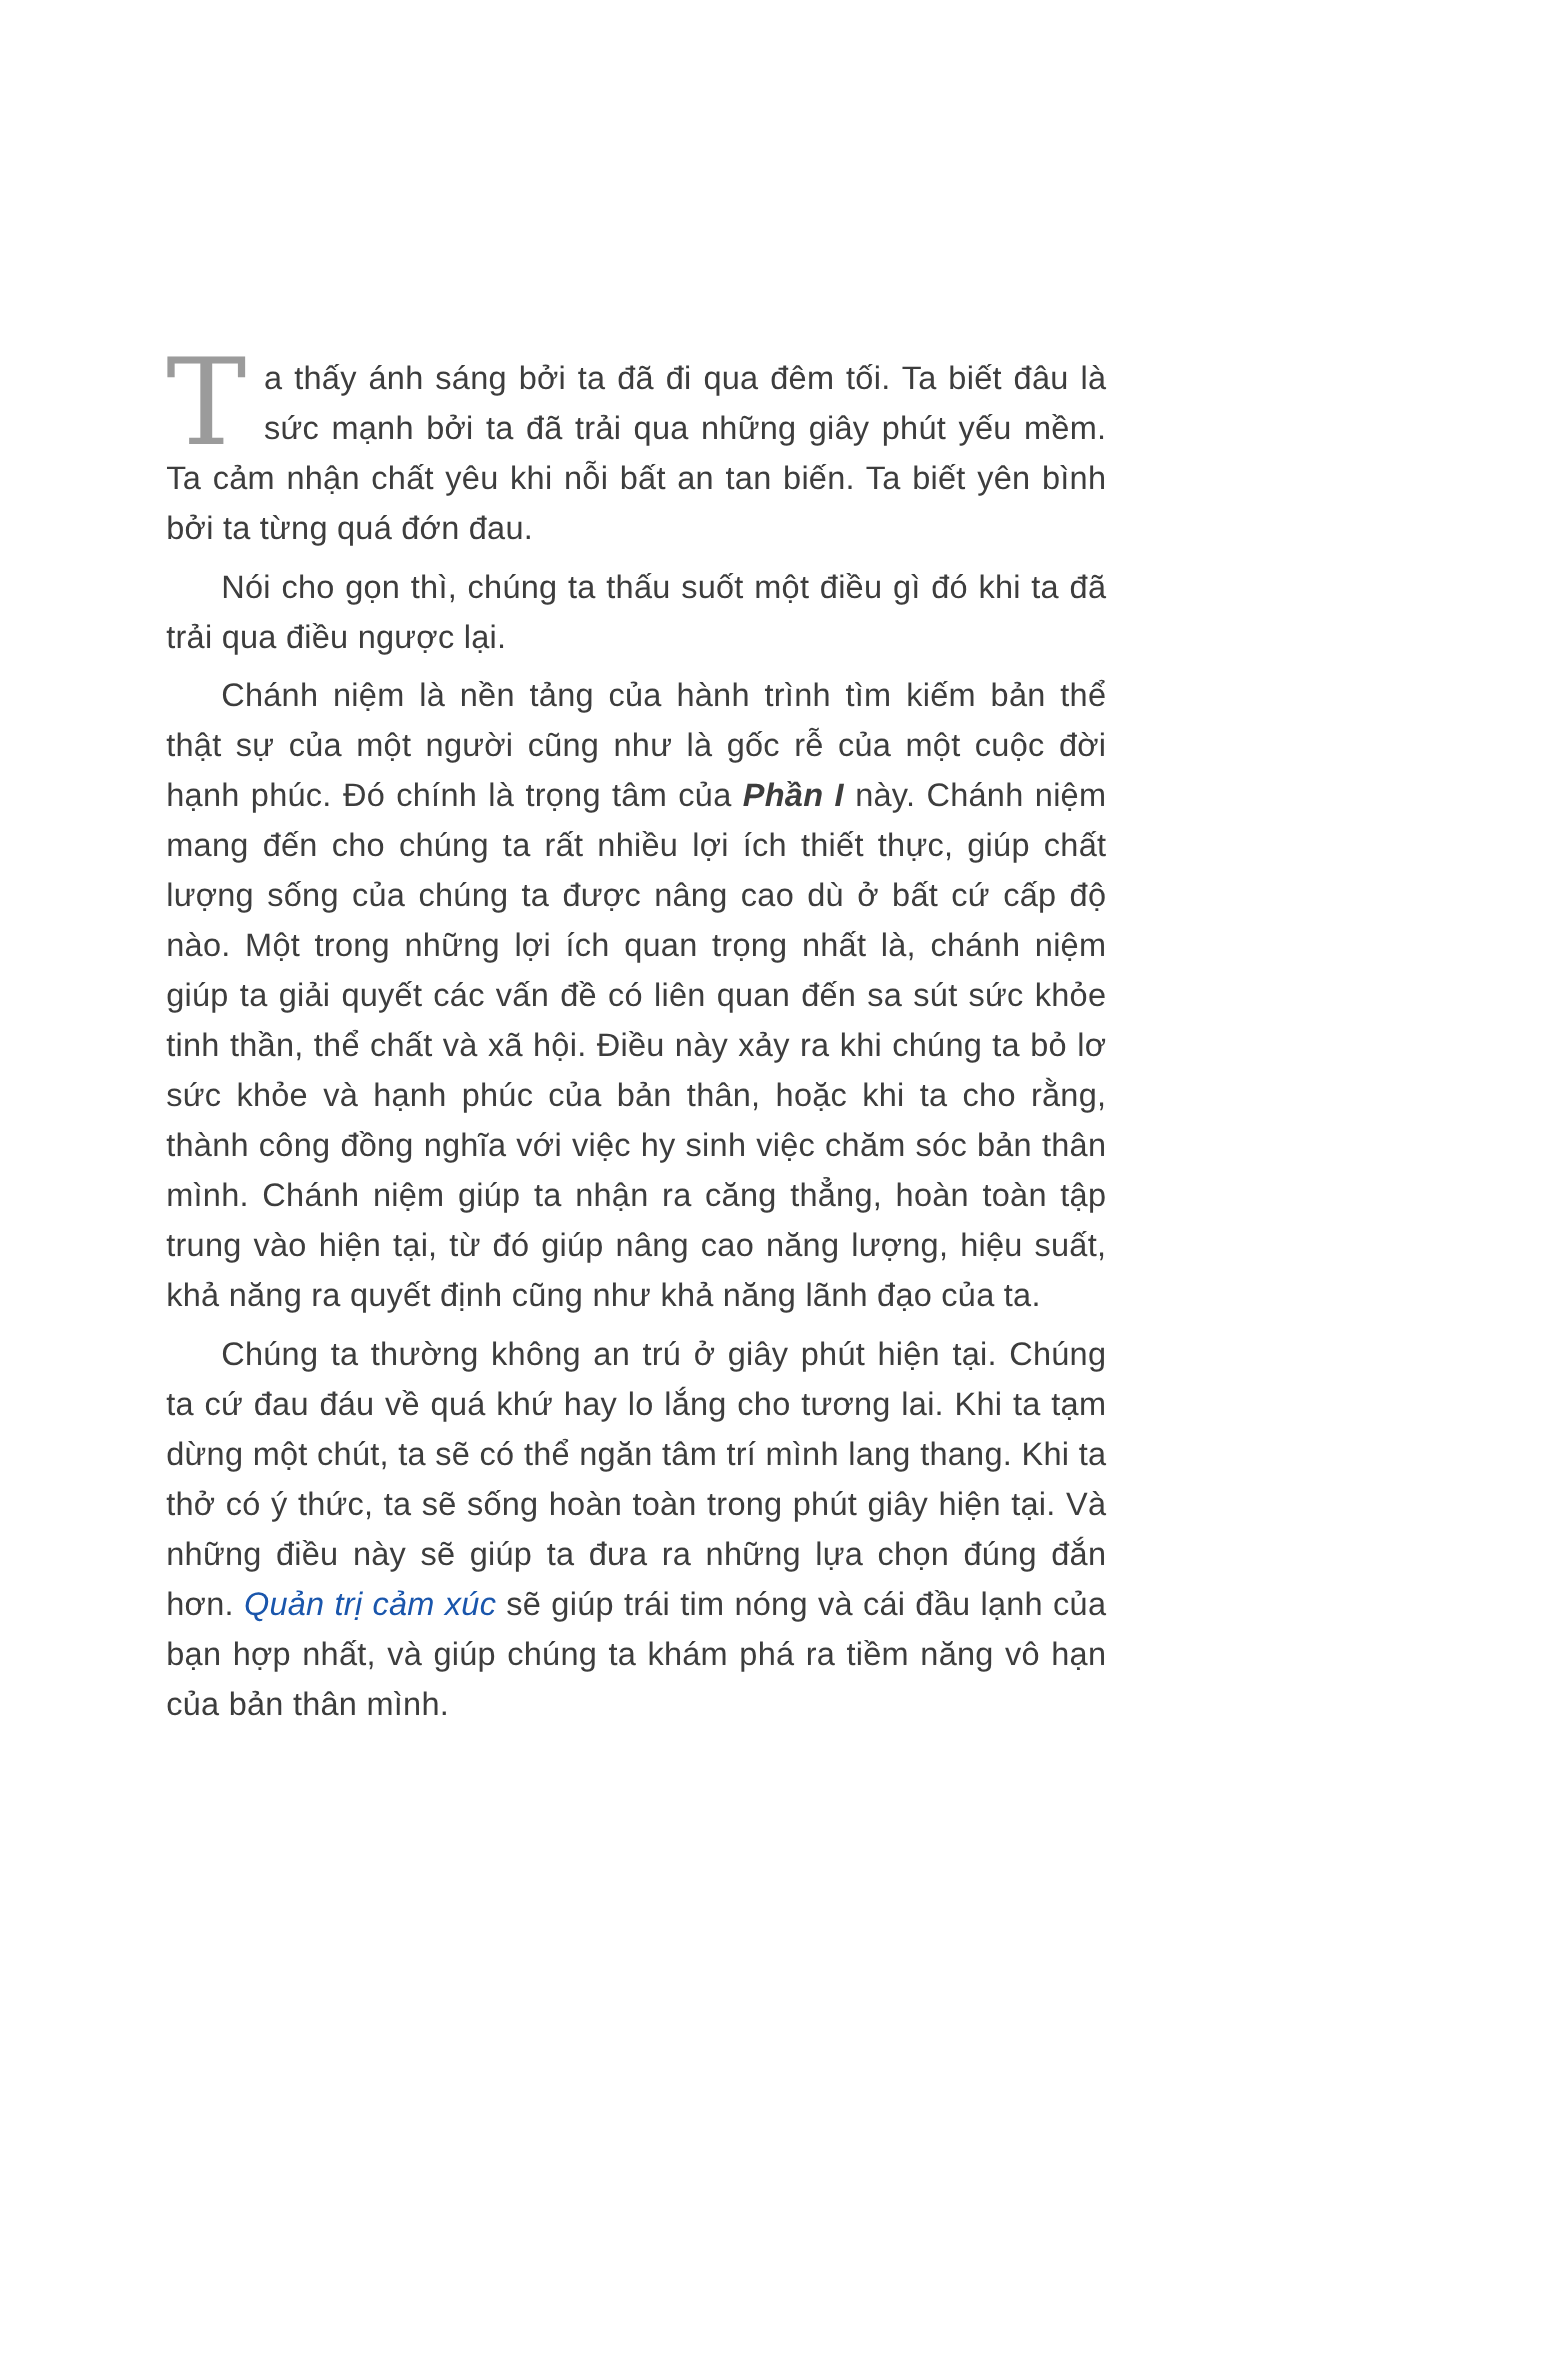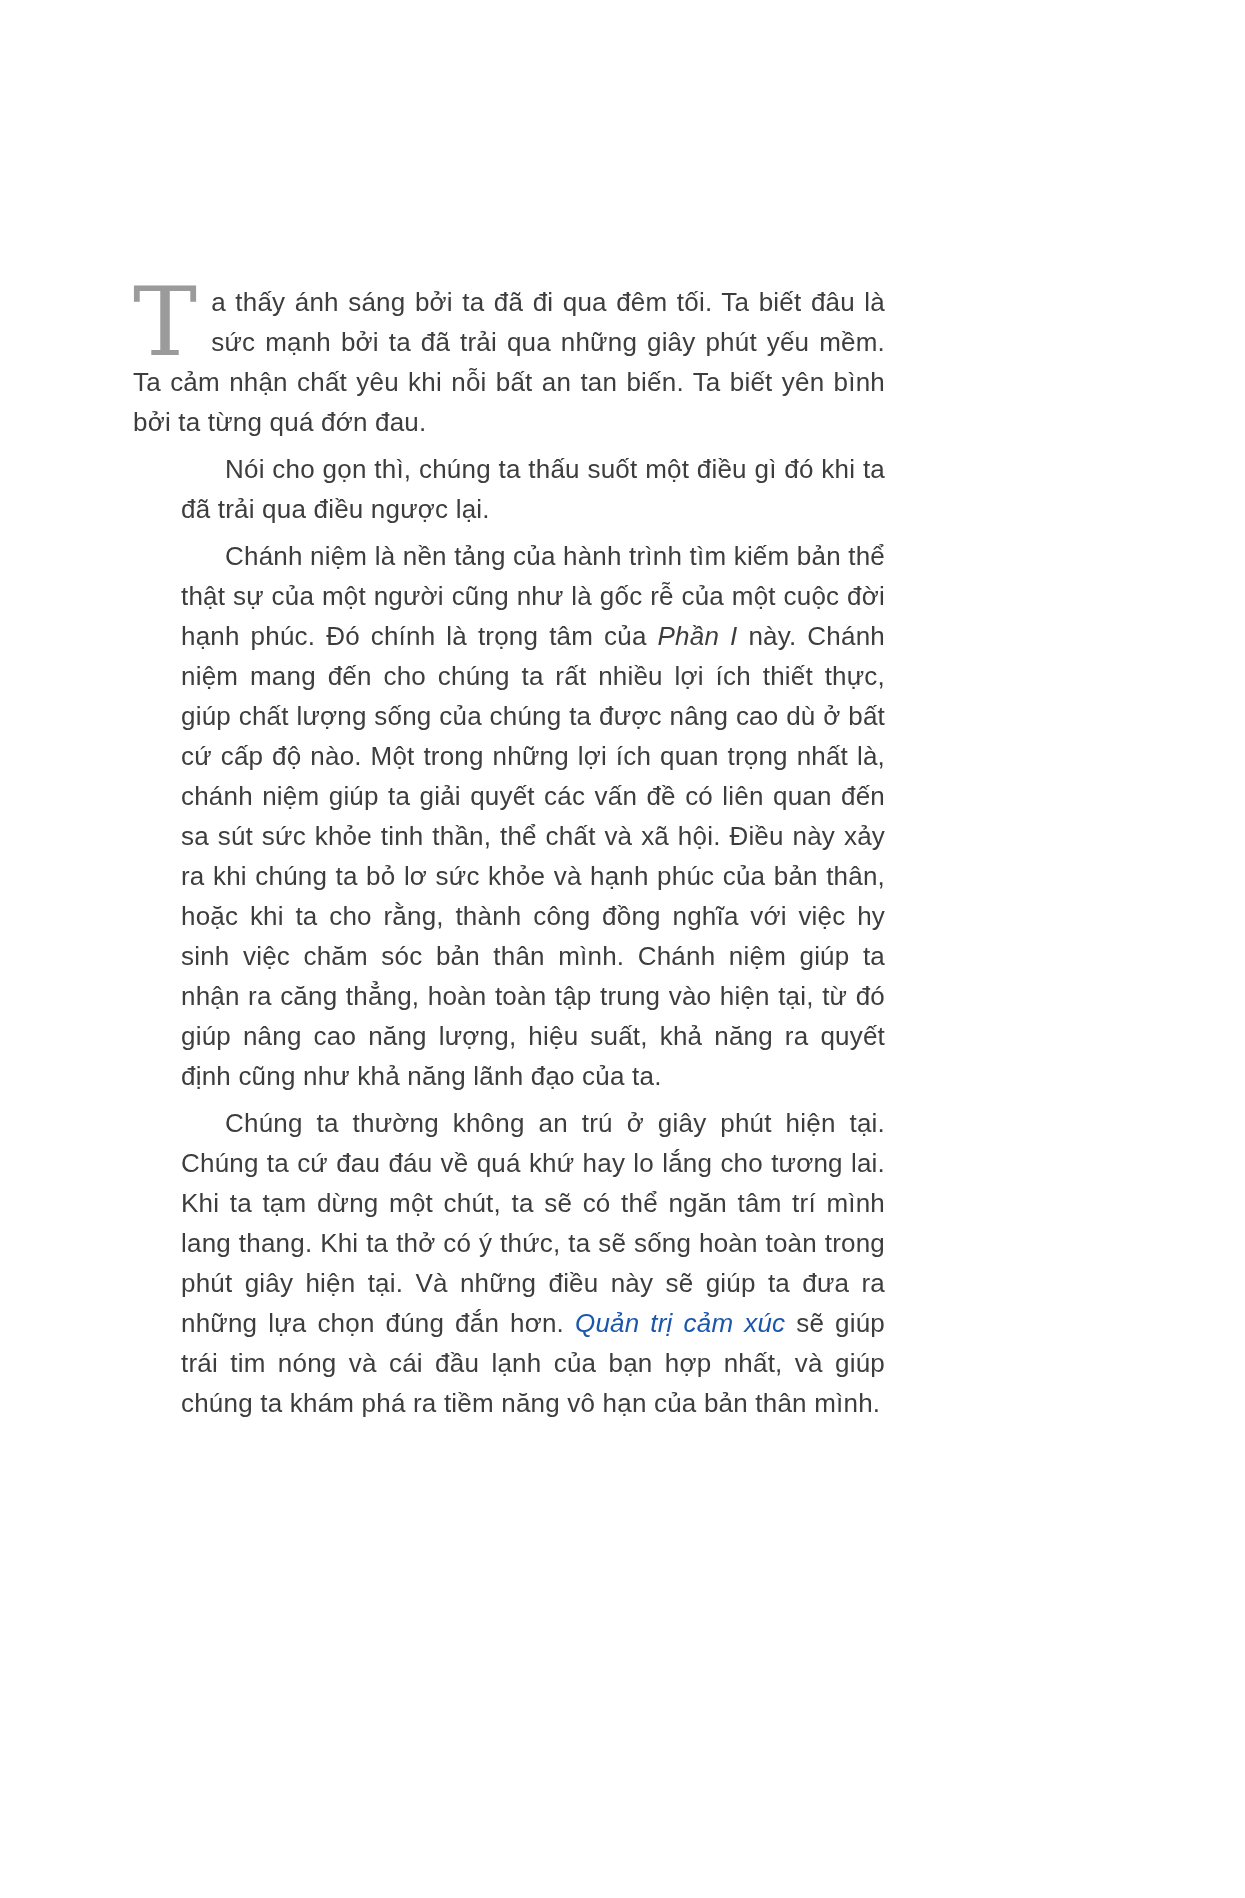--- a/index.html
+++ b/index.html
@@ -28,35 +28,34 @@
     -webkit-hyphens: none;
     hyphens: none;
   }
 
   .text-block p {
     margin: 0 0 7px 0;
   }
 
   .text-block p.indented {
     text-indent: 44px;
-    margin-left: 48px;
   }
 
   .drop-cap {
     float: left;
     font-family: "DejaVu Serif", serif;
     font-weight: 400;
     font-size: 96px;
     line-height: 76px;
     padding: 2px 14px 0 0;
     color: var(--dropcap-color, #9b9b9b);
   }
 
   .bold-italic {
-    font-weight: 400;
+    font-weight: 700;
     font-style: italic;
     color: var(--text-color, #3d3d3d);
   }
 
   .bold-italic-blue {
     font-weight: 400;
     font-style: italic;
     color: var(--accent-blue, #1a56ac);
   }
 </style>

